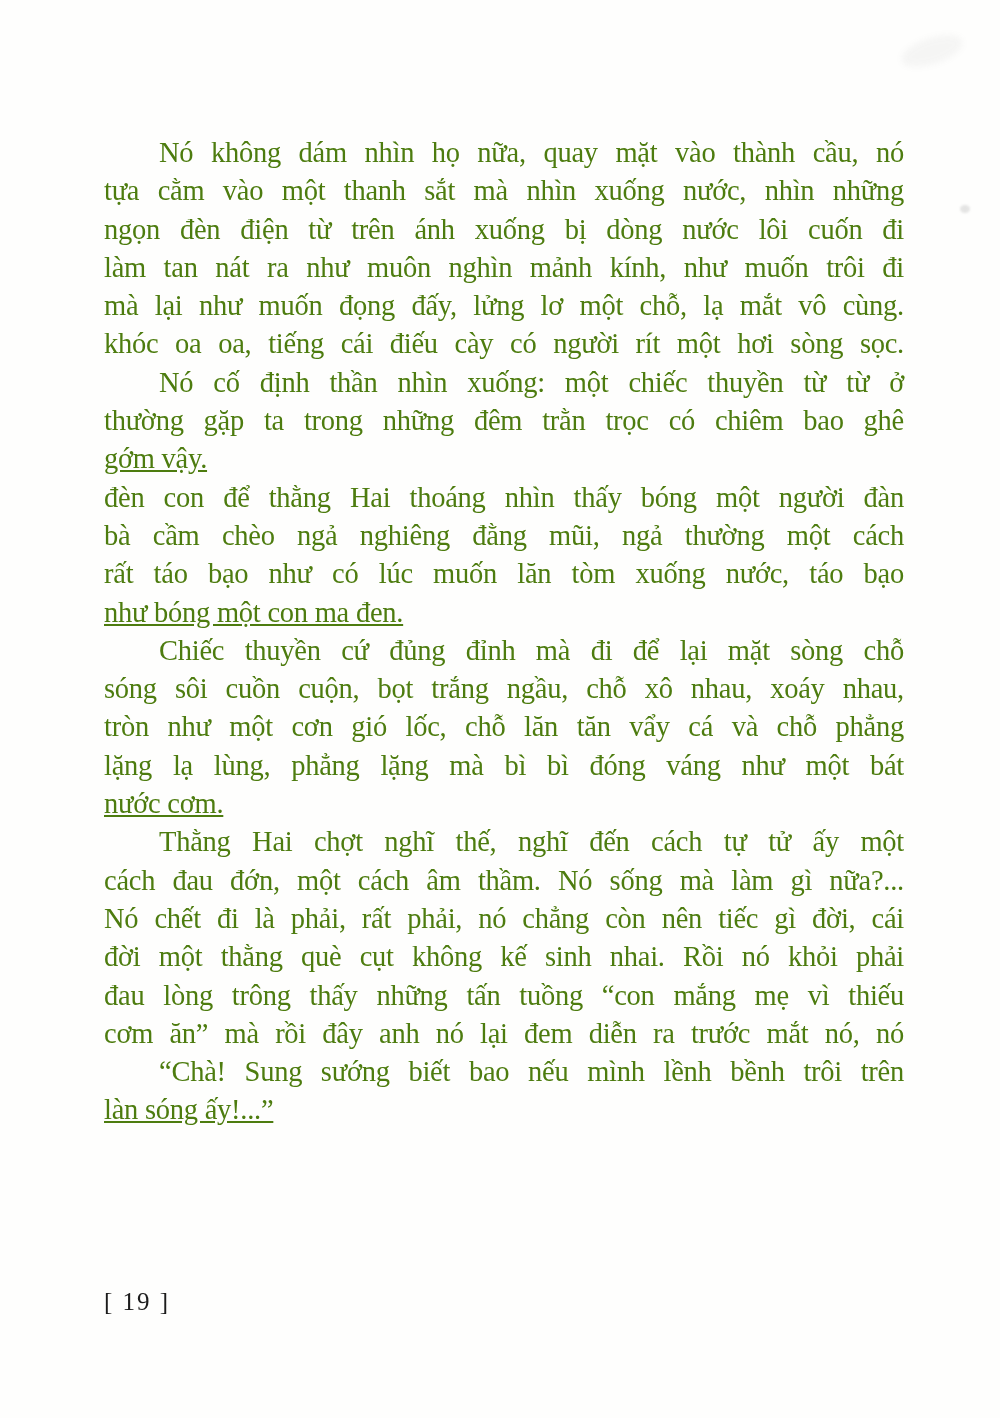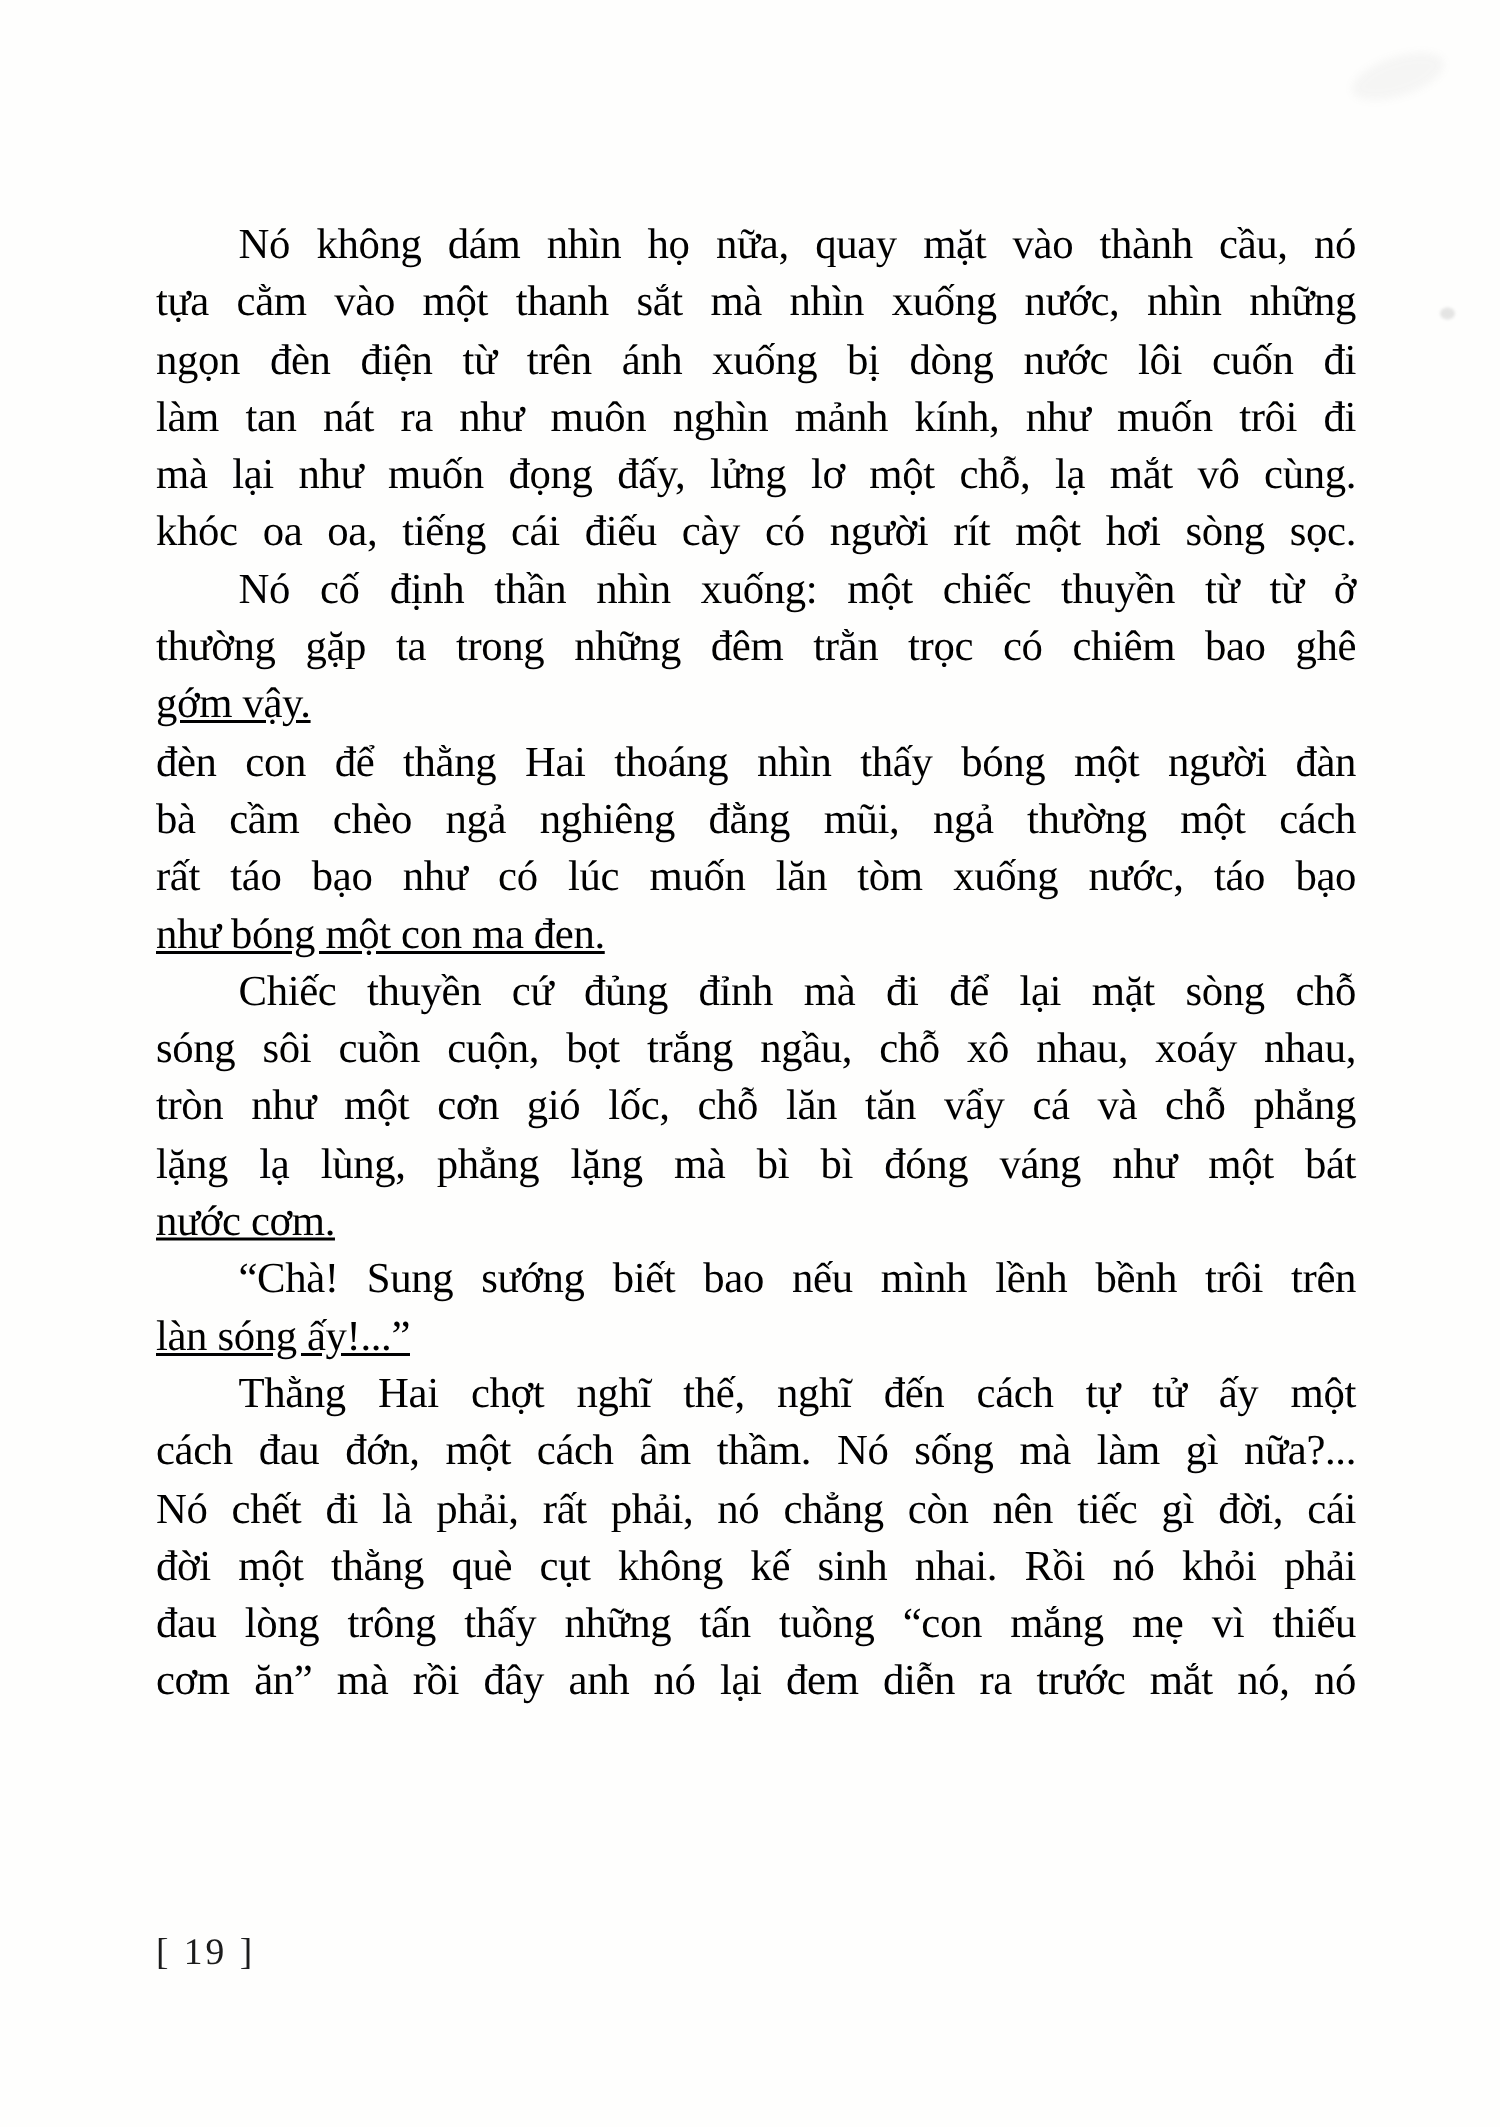--- a/index.html
+++ b/index.html
@@ -34,23 +34,23 @@
     width: 10px;
     height: 8px;
     background: #999;
     opacity: 0.25;
     border-radius: 50%;
     filter: blur(1px);
   }
   .textblock {
     position: absolute;
     left: 104px;
-    top: 145px;
+    top: 134px;
     width: 800px;
-    color: #000000;
+    color: #4d7c0f;
     font-size: 28.5px;
     line-height: 38.3px;
     letter-spacing: -0.25px;
   }
   .para { margin: 0; padding: 0; }
   .line {
     text-align: justify;
     text-align-last: justify;
     min-height: 38.3px;
   }
@@ -105,29 +105,29 @@
 
     <div class="para">
       <div class="line first">Chiếc thuyền cứ đủng đỉnh mà đi để lại mặt sòng chỗ</div>
       <div class="line">sóng sôi cuồn cuộn, bọt trắng ngầu, chỗ xô nhau, xoáy nhau,</div>
       <div class="line">tròn như một cơn gió lốc, chỗ lăn tăn vẩy cá và chỗ phẳng</div>
       <div class="line">lặng lạ lùng, phẳng lặng mà bì bì đóng váng như một bát</div>
       <div class="line end">nước cơm.</div>
     </div>
 
     <div class="para">
-      <div class="line first">“Chà! Sung sướng biết bao nếu mình lềnh bềnh trôi trên</div>
-      <div class="line end">làn sóng ấy!...”</div>
-    </div>
-
-    <div class="para">
       <div class="line first">Thằng Hai chợt nghĩ thế, nghĩ đến cách tự tử ấy một</div>
       <div class="line">cách đau đớn, một cách âm thầm. Nó sống mà làm gì nữa?...</div>
       <div class="line">Nó chết đi là phải, rất phải, nó chẳng còn nên tiếc gì đời, cái</div>
       <div class="line">đời một thằng què cụt không kế sinh nhai. Rồi nó khỏi phải</div>
       <div class="line">đau lòng trông thấy những tấn tuồng “con mắng mẹ vì thiếu</div>
       <div class="line">cơm ăn” mà rồi đây anh nó lại đem diễn ra trước mắt nó, nó</div>
     </div>
 
+    <div class="para">
+      <div class="line first">“Chà! Sung sướng biết bao nếu mình lềnh bềnh trôi trên</div>
+      <div class="line end">làn sóng ấy!...”</div>
+    </div>
+
   </div>
 
   <div class="pagenum">[ 19 ]</div>
 </div>
 
 </body></html>

